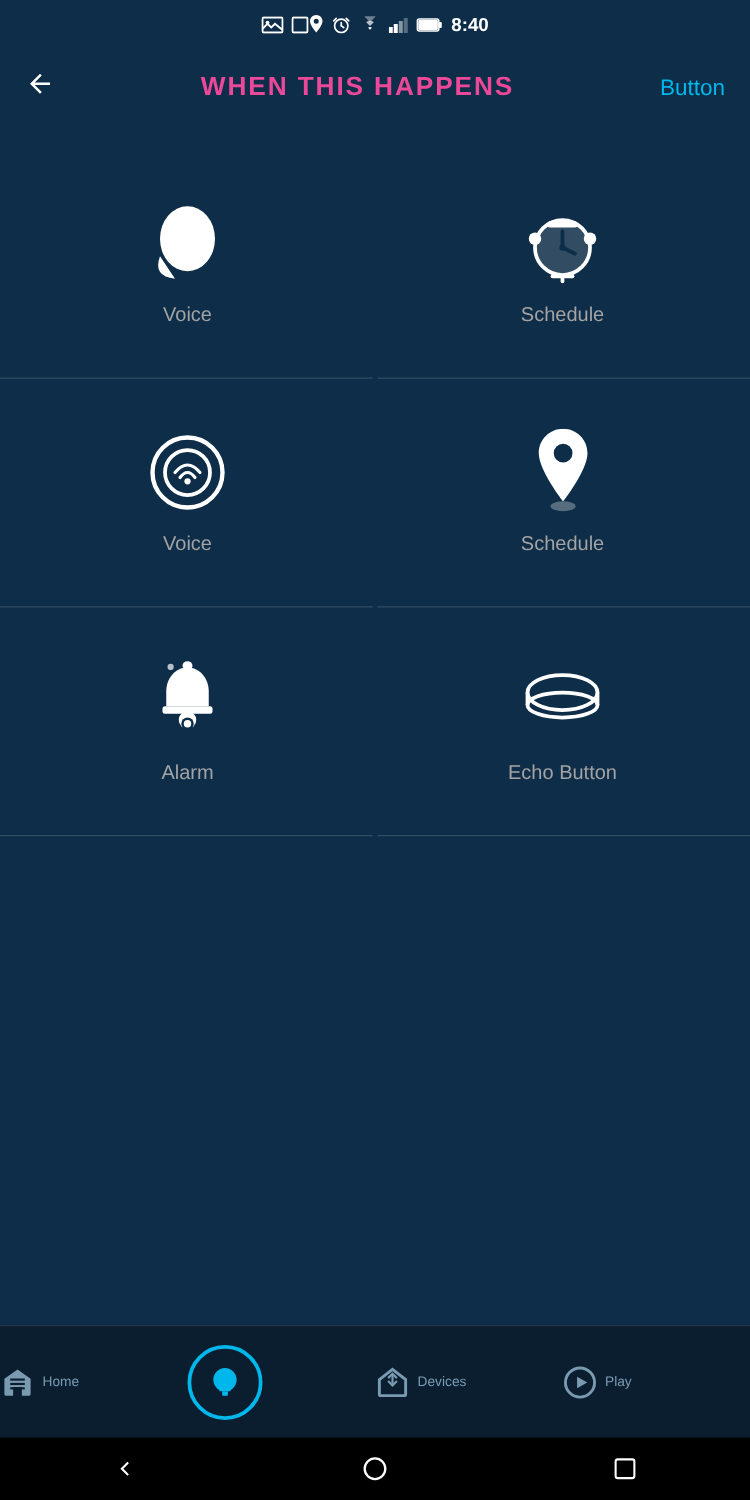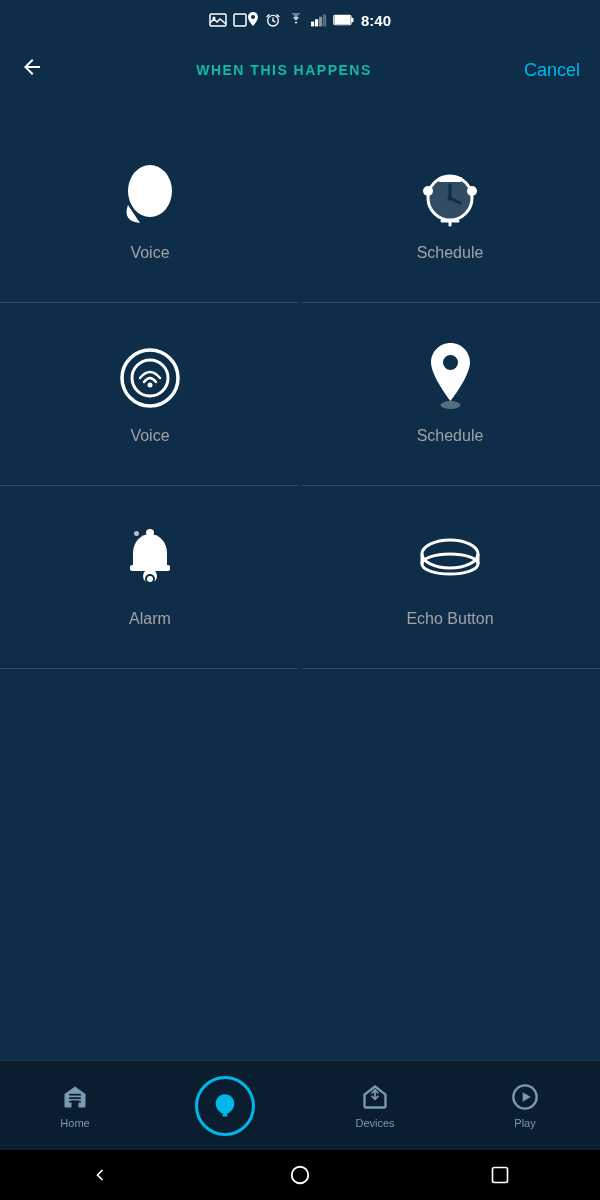--- a/index.html
+++ b/index.html
@@ -48,24 +48,24 @@
       justify-content: space-between;
       padding: 0 20px;
       background-color: #0d2d48;
     }
     .header-back {
       color: white;
       font-size: 24px;
       cursor: pointer;
     }
     .header-title {
-      font-size: 14px;
+      font-size: 21px;
       font-weight: bold;
       letter-spacing: 1.5px;
-      color: #14b8a6;
+      color: #ec4899;
     }
     .header-cancel {
       color: #00b7eb;
       font-size: 18px;
       cursor: pointer;
     }
 
     
     .grid-content {
       width: 100%;
@@ -125,21 +125,21 @@
       width: 100%;
       height: 90px;
       background-color: #0a1e30;
       display: flex;
       align-items: center;
       justify-content: space-around;
       border-top: 1px solid rgba(255,255,255,0.1);
     }
     .nav-item {
       display: flex;
-      flex-direction: column;
+      flex-direction: row;
       align-items: center;
       gap: 6px;
       cursor: pointer;
       flex: 1;
     }
     .nav-label {
       font-size: 11px;
       color: #7a9ab0;
     }
     .nav-icon-wrap {
@@ -230,21 +230,21 @@
   </div>
 </div>
 
 <div class="header">
   <div class="header-back">
     <svg width="24" height="24" viewBox="0 0 24 24" fill="white">
       <path d="M20 11H7.83l5.59-5.59L12 4l-8 8 8 8 1.41-1.41L7.83 13H20v-2z"></path>
     </svg>
   </div>
   <div class="header-title">WHEN THIS HAPPENS</div>
-  <div class="header-cancel">Cancel</div>
+  <div class="header-cancel">Button</div>
 </div>
 
 <div class="grid-content">
 
   <div class="grid-row">
     <div class="grid-cell">
       <div class="cell-icon">
         <svg width="60" height="65" viewBox="0 0 60 65" fill="white">
           <ellipse cx="30" cy="28" rx="22" ry="26" fill="white"></ellipse>
           <path d="M8 42 Q2 58 20 60" fill="white" stroke="none"></path>

